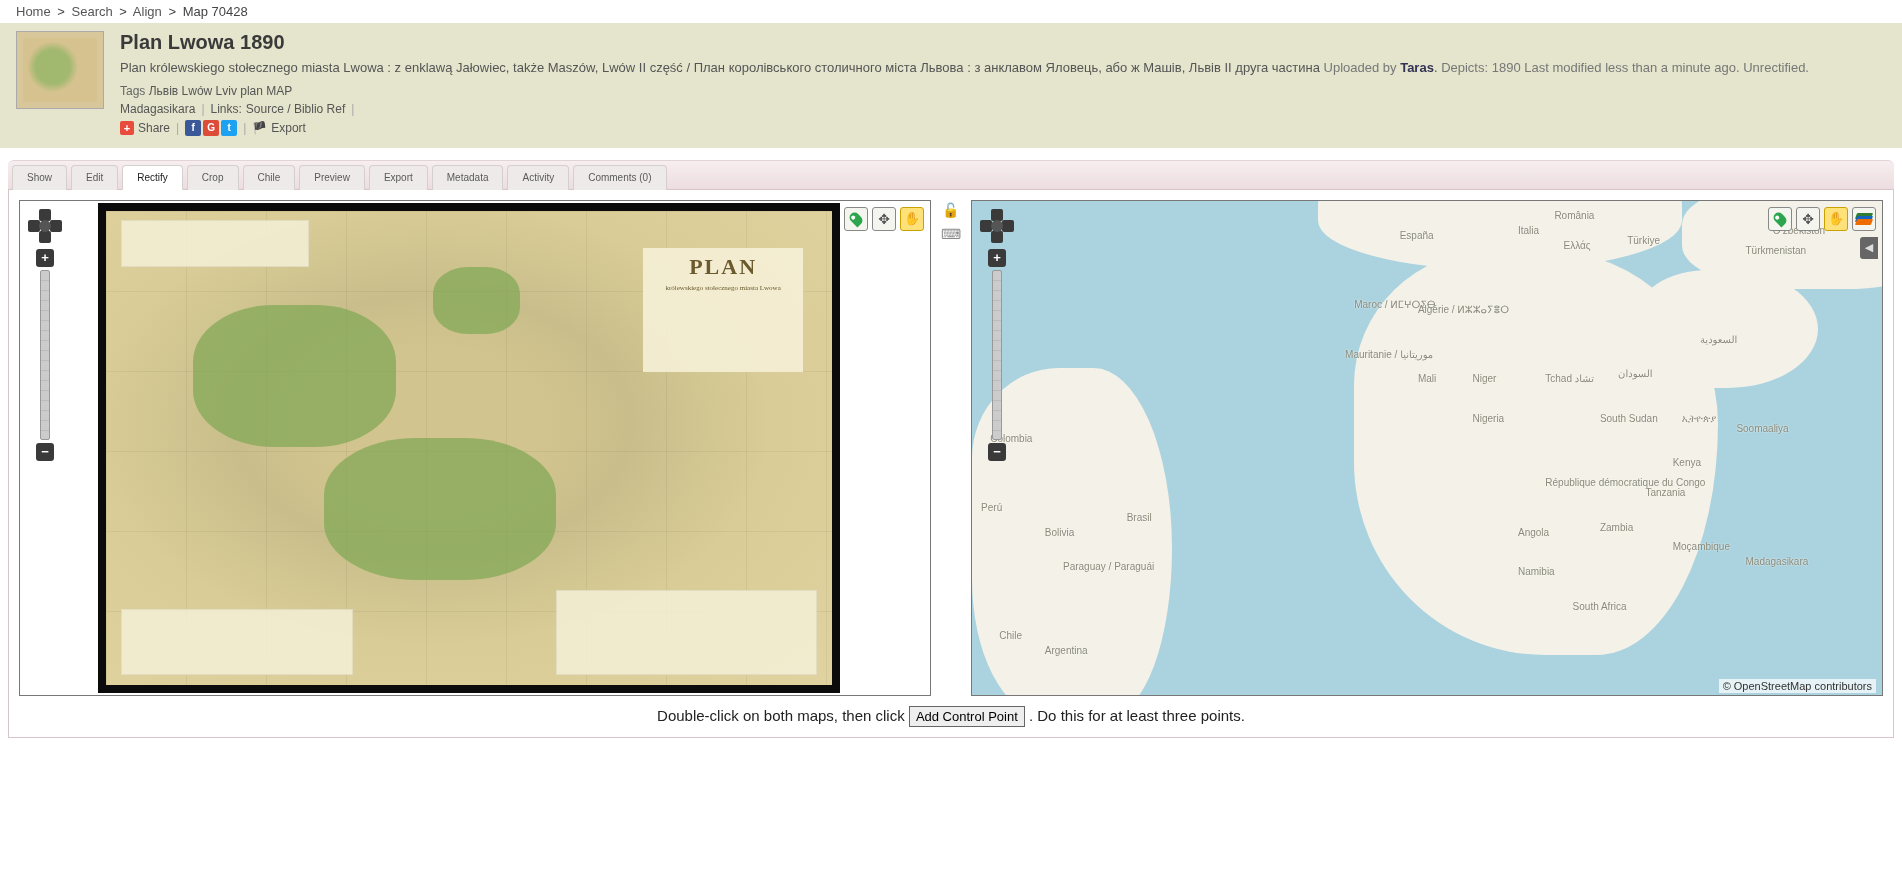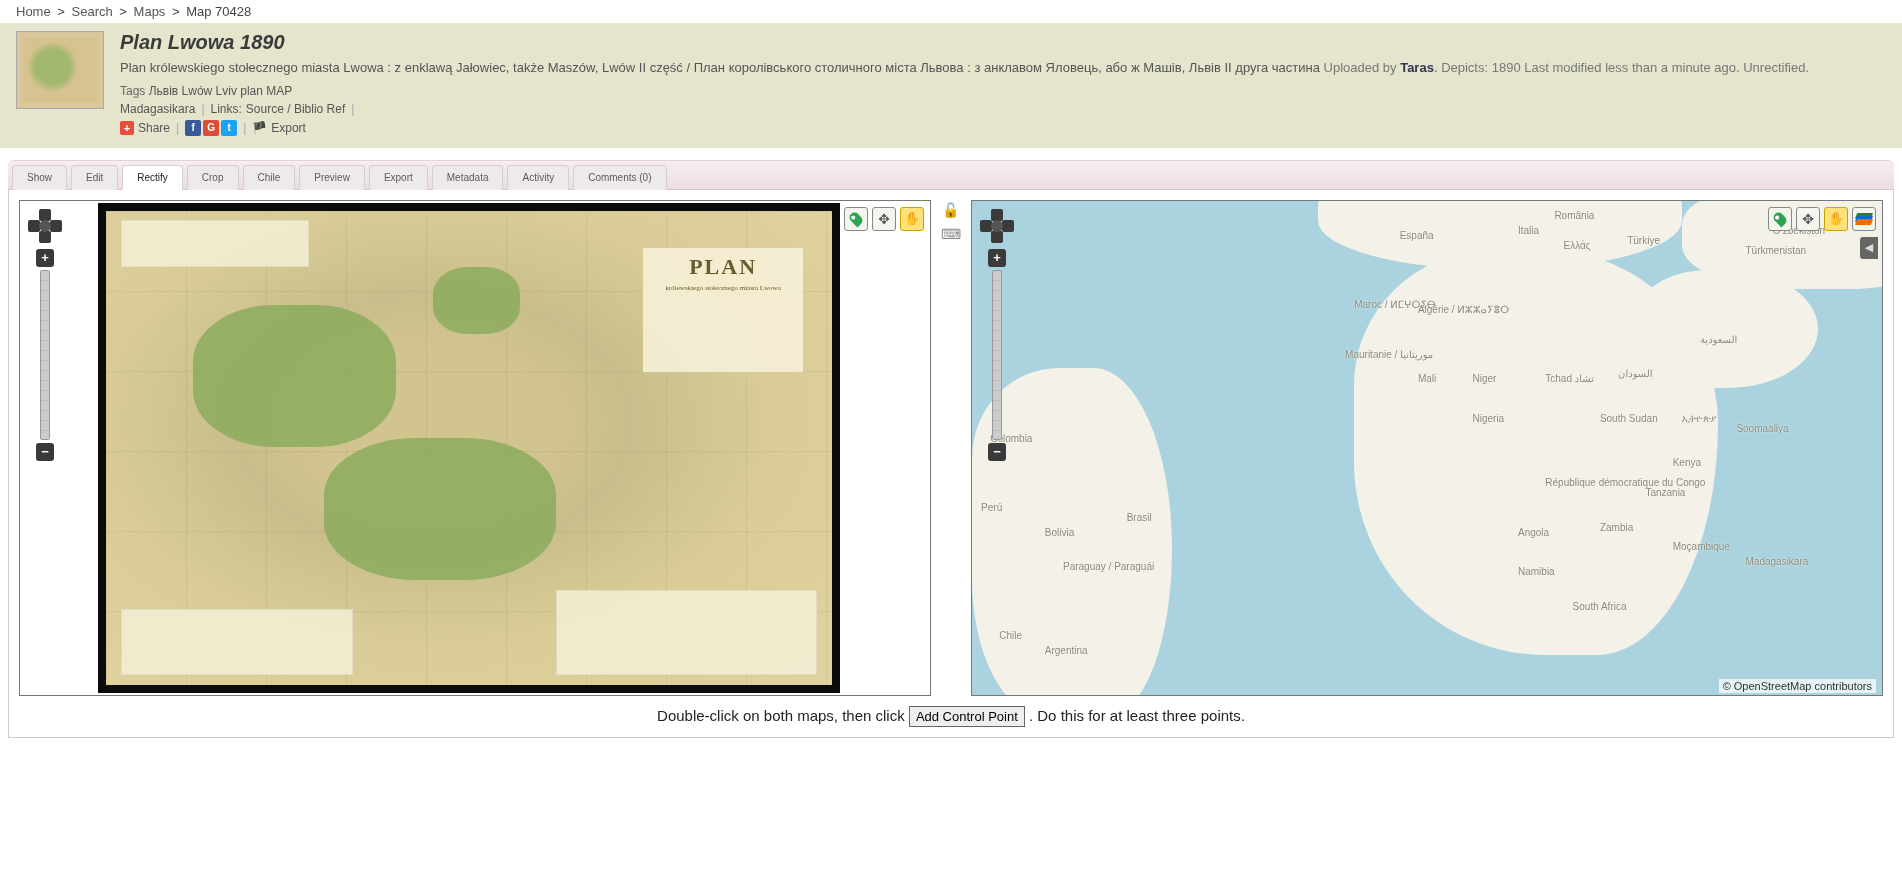--- a/index.html
+++ b/index.html
@@ -37,21 +37,20 @@
     position:absolute; inset:6px;
     background: radial-gradient(circle at 40% 45%, #9bb76a 0 30%, #d6c28e 45% 100%);
     opacity:0.9;
   }
   .header-meta { flex: 1; }
   .header-meta h2 {
     margin: 0 0 4px 0;
     font-size: 20px;
     font-weight: 600;
     color: #3a3a3a;
-    font-style: italic;
   }
   .desc-line { font-size: 13px; color: #555; line-height: 1.5; }
   .desc-line .uploaded { color:#777; }
   .desc-line .uploader { color:#335; font-weight:600;}
   .desc-line .depicts { color:#777; }
   .tags-line { margin-top: 6px; font-size: 12px; color:#666; }
   .linksrow { margin-top: 4px; font-size: 12px; color:#555; display:flex; align-items:center; gap:4px; flex-wrap:wrap;}
   .linksrow .divider { color:#aaa; margin:0 2px;}
   .share-icon {
     display:inline-flex; width:14px; height:14px; background:#e74c3c; color:#fff; align-items:center; justify-content:center; font-size:11px; font-weight:bold; border-radius:2px;
@@ -232,21 +231,21 @@
   }
 </style>
 </head>
 <body>
 
 <div class="breadcrumb">
   <a>Home</a>
   <span class="sep">&gt;</span>
   <a>Search</a>
   <span class="sep">&gt;</span>
-  <a>Maps</a>
+  <a>Align</a>
   <span class="sep">&gt;</span>
   <span>Map 70428</span>
 </div>
 
 <div class="header-band">
   <div class="thumb">
       <div class="thumb-inner"></div>
     </div>
   <div class="header-meta">
     <h2>Plan Lwowa 1890</h2>

